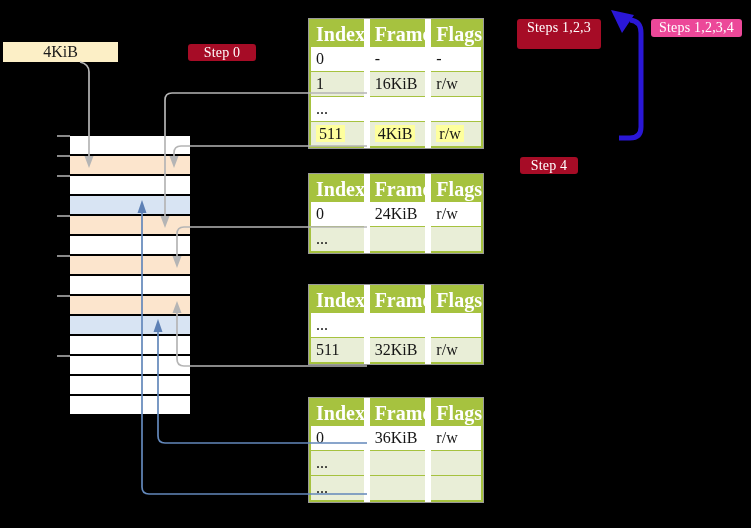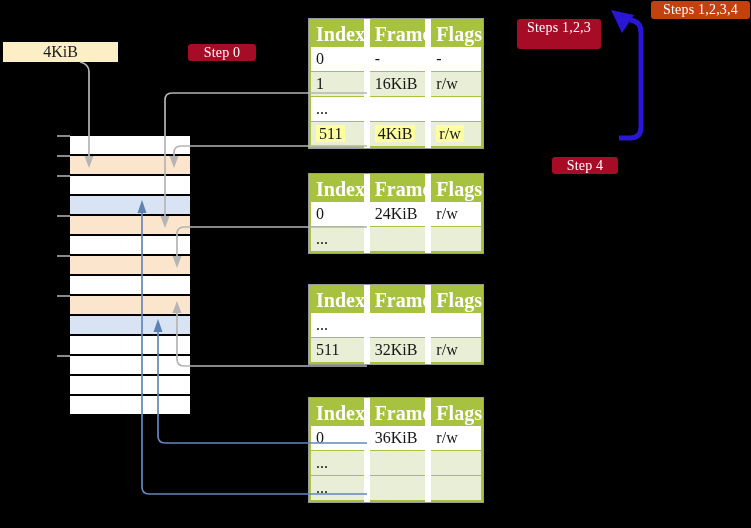--- a/index.html
+++ b/index.html
@@ -8,22 +8,22 @@
 
   
   .frame-label{position:absolute;left:3px;top:42px;width:115px;height:20px;
     background:#fcefc6;color:#1a1a1a;font-size:16px;line-height:20px;text-align:center;}
 
   
   .badge{position:absolute;color:#fff;font-size:14px;border-radius:3px;text-align:center;
          letter-spacing:.2px;}
   #badge-step0{left:188px;top:44px;width:68px;height:17px;line-height:17px;background:#a60c26;}
   #badge-steps123{left:517px;top:19px;width:84px;height:30px;line-height:18px;background:#a60c26;}
-  #badge-steps1234{left:651px;top:1px;width:99px;height:18px;line-height:18px;background:#c2410c;}
-  #badge-step4{left:520px;top:157px;width:66px;height:17px;line-height:17px;background:#a60c26;margin-left:32px;}
+  #badge-steps1234{left:651px;top:19px;width:91px;height:18px;line-height:18px;background:#ec4899;}
+  #badge-step4{left:520px;top:157px;width:58px;height:17px;line-height:17px;background:#a60c26;}
 
   
   .strip{position:absolute;left:70px;top:136px;width:120px;}
   .strip-row{height:18px;margin-bottom:2px;}
   .c-white{background:#ffffff;}
   .c-orange{background:#fce5cd;}
   .c-blue{background:#d8e4f3;}
 
   
   .ptable{position:absolute;left:309px;width:174px;border-collapse:collapse;table-layout:fixed;

